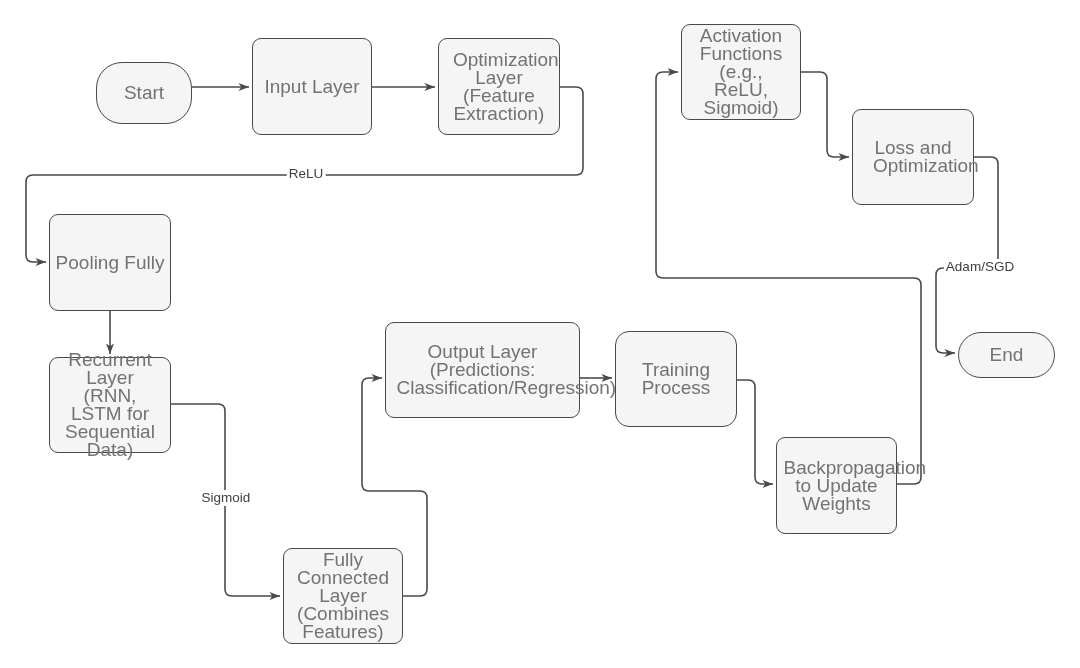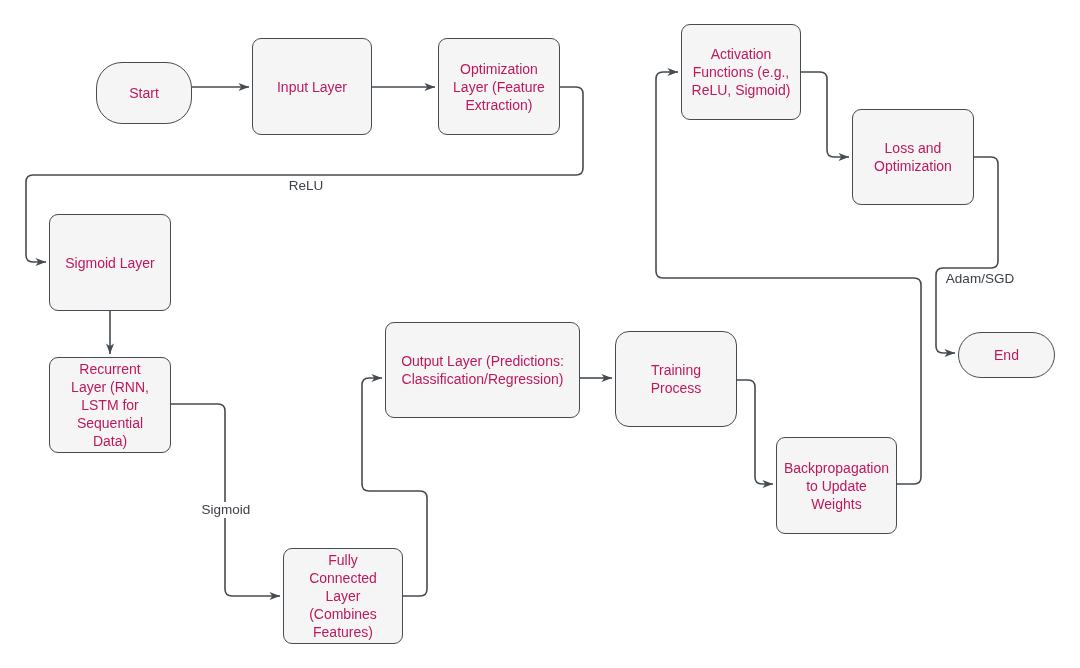--- a/index.html
+++ b/index.html
@@ -29,40 +29,39 @@
   .node {
     position: absolute;
     box-sizing: border-box;
     background: #f5f5f6;
     border: 1.7px solid #454b52;
     border-radius: 9px;
     display: flex;
     align-items: center;
     justify-content: center;
     text-align: center;
-    color: #be185d;
-    font-size: 14px;
+    color: #737373;
+    font-size: 19px;
     line-height: 18px;
   }
   .node.stadium {
     border-radius: 26px;
   }
   .node .lbl {
     display: inline-block;
   }
   .edge-label {
     position: absolute;
     transform: translate(-50%, -50%);
     background: #ffffff;
     padding: 0 2px;
     color: #3b4147;
     font-size: 13.5px;
     line-height: 16px;
     white-space: nowrap;
-    margin-top: 12px;
   }
 </style>
 </head>
 <body>
 
 <div id="canvas">
 
   <svg id="edge-layer" viewBox="0 0 1080 668" xmlns="http://www.w3.org/2000/svg">
     <defs>
       <marker id="arrowhead" markerWidth="14" markerHeight="12" refX="11.5" refY="5" orient="auto" markerUnits="userSpaceOnUse">
@@ -89,21 +88,21 @@
 
   <div class="node" style="left:252px; top:38px; width:120px; height:97px;">
     <span class="lbl">Input Layer</span>
   </div>
 
   <div class="node" style="left:438px; top:38px; width:122px; height:97px;">
     <span class="lbl" style="width:92px;">Optimization Layer (Feature Extraction)</span>
   </div>
 
   <div class="node" style="left:49px; top:214px; width:122px; height:97px;">
-    <span class="lbl">Sigmoid Layer</span>
+    <span class="lbl">Pooling Fully</span>
   </div>
 
   <div class="node" style="left:49px; top:357px; width:122px; height:96px;">
     <span class="lbl" style="width:96px;">Recurrent Layer (RNN, LSTM for Sequential Data)</span>
   </div>
 
   <div class="node" style="left:283px; top:548px; width:120px; height:96px;">
     <span class="lbl" style="width:94px;">Fully Connected Layer (Combines Features)</span>
   </div>
 

